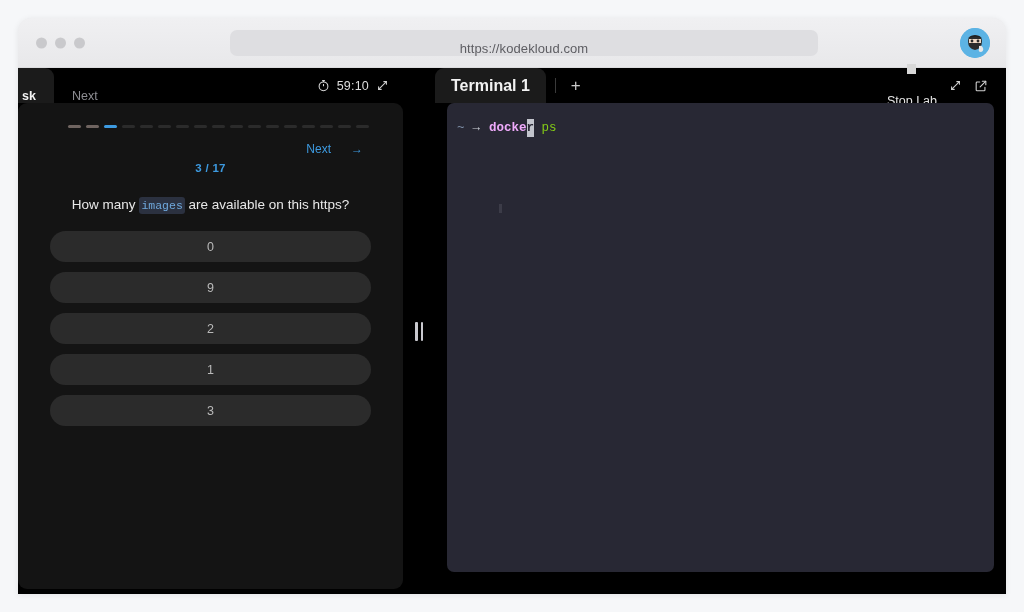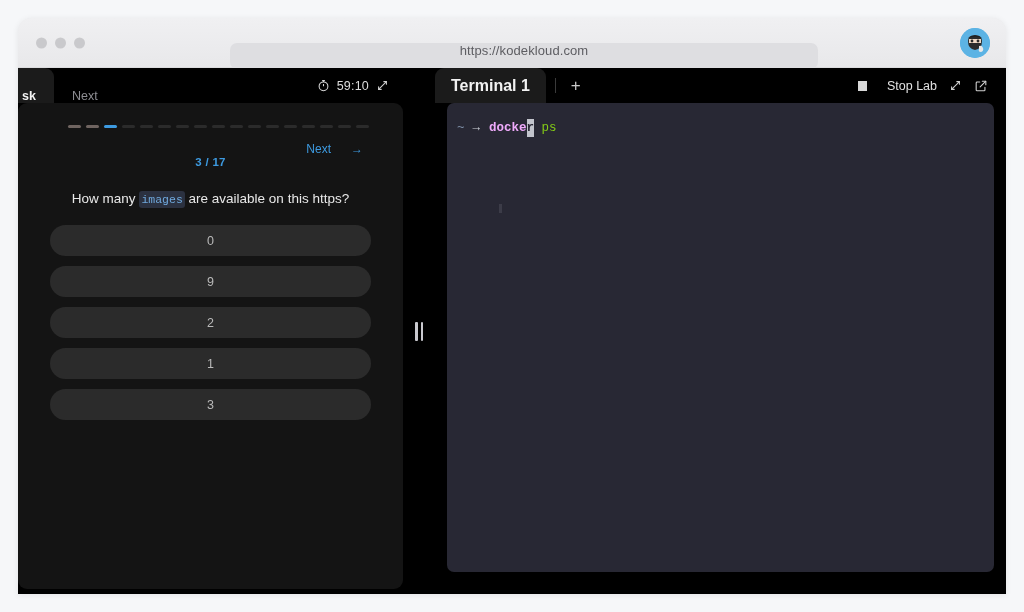--- a/index.html
+++ b/index.html
@@ -53,23 +53,22 @@
   .url-bar {
     position: absolute;
     left: 212px;
     top: 50%;
     transform: translateY(-50%);
     width: 588px;
     height: 26px;
     border-radius: 7px;
     background: #dedee1;
     display: flex;
-    align-items: flex-start;
+    align-items: flex-end;
     justify-content: center;
-    margin-top: 13px;
   }
   .url-text {
     font-size: 13px;
     color: #5d5d62;
     letter-spacing: 0.1px;
   }
 
   .avatar {
     position: absolute;
     right: 16px;
@@ -192,20 +191,21 @@
     align-items: center;
     gap: 20px;
     font-weight: 500;
   }
 
   .counter {
     text-align: center;
     font-size: 11.5px;
     color: #3d9ae0;
     font-weight: bold;
+    margin-top: 6px;
     letter-spacing: 0.3px;
   }
 
   .question {
     margin-top: 21px;
     text-align: center;
     font-size: 13.5px;
     color: #e8e8e8;
     line-height: 1.5;
   }
@@ -318,20 +318,21 @@
     padding-right: 18px;
     height: 35px;
   }
   .stop-lab {
     display: inline-flex;
     align-items: center;
     gap: 20px;
     font-size: 12.5px;
     color: #e2e2e2;
     cursor: pointer;
+    flex-direction: column;
   }
   .stop-square {
     width: 9px; height: 10px;
     background: #d8d8d8;
   }
 
   .term-body {
     position: relative;
     flex: 1;
     margin: 0 12px 22px 12px;

